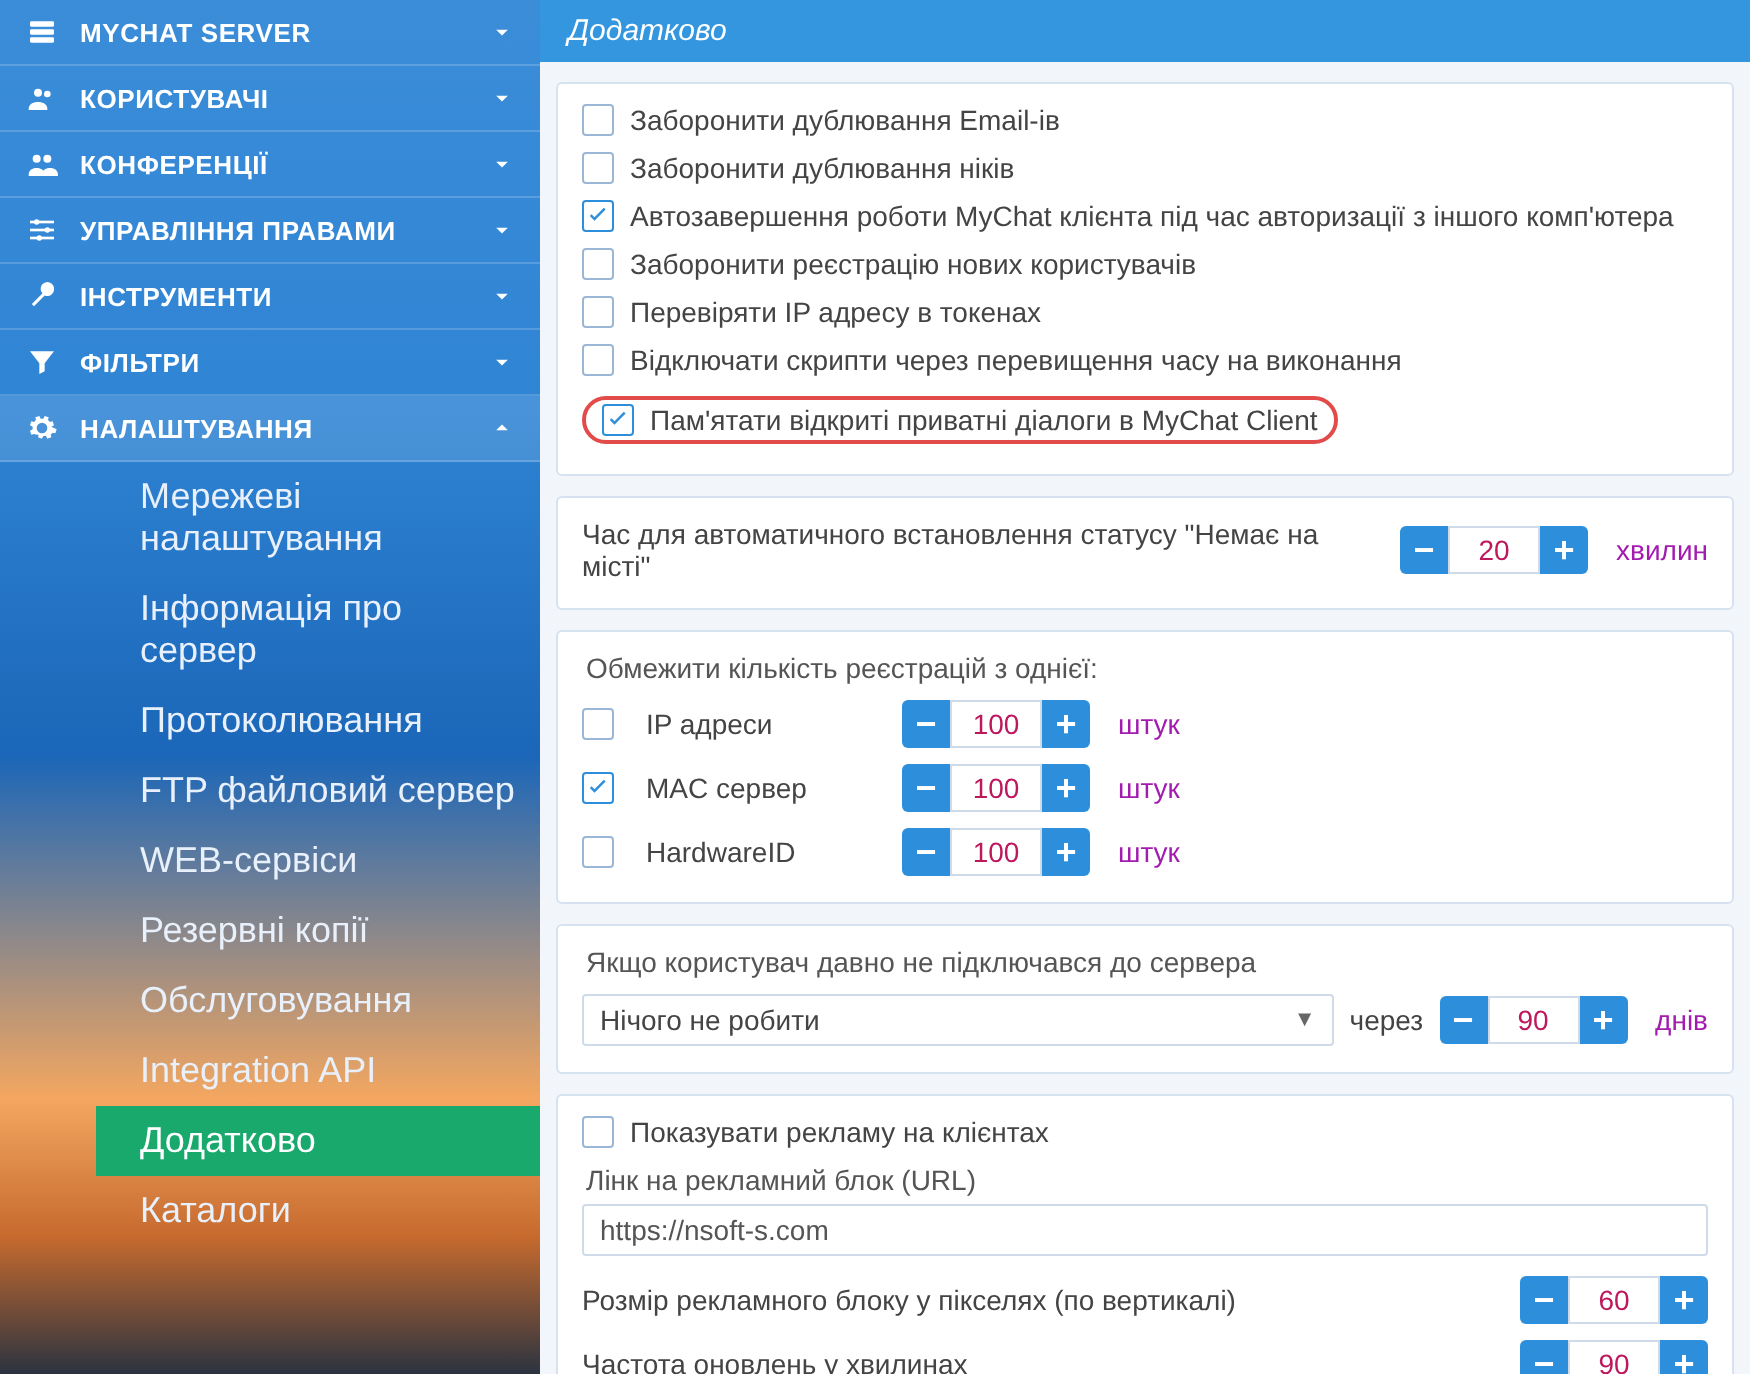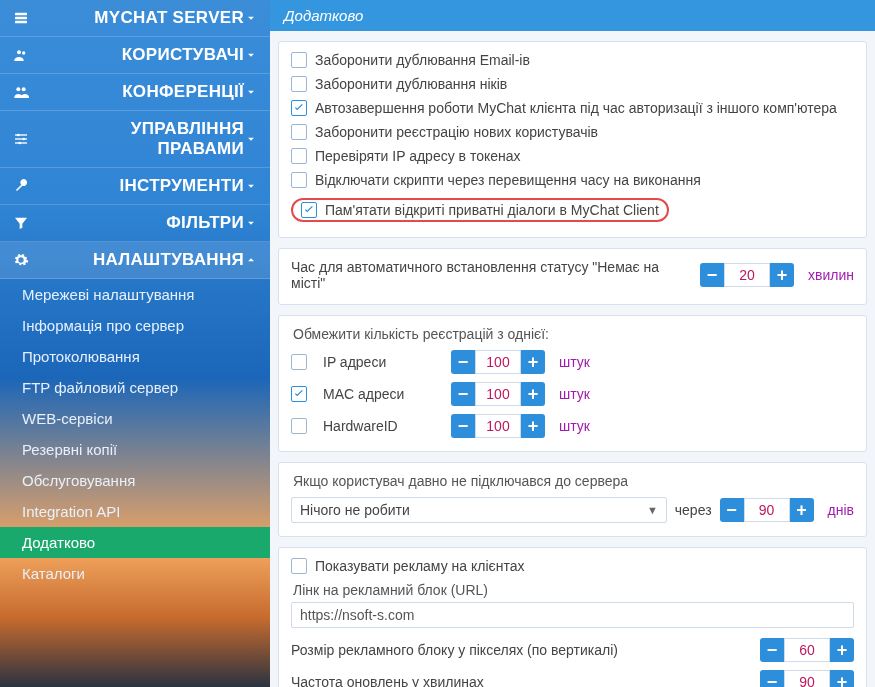--- a/index.html
+++ b/index.html
@@ -1,23 +1,23 @@
 <!DOCTYPE html>
 <html><head>
 <meta charset="utf-8">
 <style>
 * { box-sizing: border-box; margin: 0; padding: 0; }
 body { font-family: "Segoe UI", Tahoma, sans-serif; font-size: 14px; color: #444; width: 875px; height: 687px; overflow: hidden; display: flex; }
 .sidebar { width: 270px; height: 100%; background: linear-gradient(180deg, #3b8dd8 0%, #2f84d4 30%, #1b66b8 55%, #f4a760 80%, #c66a2e 90%, #2b3340 100%); color: #fff; }
-.nav-parent { display: flex; align-items: center; padding: 8px 12px; border-bottom: 1px solid rgba(255,255,255,0.18); cursor: pointer; font-weight: 600; font-size: 17px; text-align: right; }
+.nav-parent { display: flex; align-items: center; padding: 8px 12px; border-bottom: 1px solid rgba(255,255,255,0.18); cursor: pointer; font-weight: 600; font-size: 13px; }
 .nav-parent .icon { width: 18px; margin-right: 10px; display: inline-flex; align-items: center; justify-content: center; }
 .nav-parent .label { flex: 1; text-transform: uppercase; letter-spacing: .3px; }
 .nav-parent .chev { width: 14px; display: inline-flex; }
 .nav-parent.active { background: rgba(255,255,255,0.12); }
-.nav-sub { padding: 7px 12px 7px 22px; font-size: 15px; cursor: pointer; color: #e8f0fb; }
+.nav-sub { padding: 7px 12px 7px 22px; font-size: 18px; cursor: pointer; color: #e8f0fb; margin-left: 48px; }
 .nav-sub.active { background: #1aa96d; color: #fff; }
 .content { flex: 1; height: 100%; background: #f2f6fb; overflow: auto; }
 .header { background: #3396de; color: #fff; padding: 7px 14px; font-style: italic; font-size: 15px; }
 .panel { background: #fff; border: 1px solid #d6e2ef; border-radius: 3px; margin: 10px 8px; padding: 6px 12px 9px; }
 .checkrow { display: flex; align-items: center; padding: 4px 0; }
 .chk { width: 16px; height: 16px; border: 1.5px solid #9ab8d6; border-radius: 2px; margin-right: 8px; display: inline-flex; align-items: center; justify-content: center; cursor: pointer; }
 .chk.checked { border-color: #2d8fdc; }
 .chk.checked svg { display: block; }
 .chk svg { display: none; }
 .highlight { border: 2px solid #e34b4b; border-radius: 18px; padding: 2px 8px; margin: 2px 0; display: inline-flex; align-items: center; }
@@ -237,21 +237,21 @@
             <span class="btn plus">+</span>
           </span>
           <span class="unit">штук</span>
         </div>
         <div class="row">
           <span class="chk checked">
             <svg viewBox="0 0 24 24">
               <path fill="#2d8fdc" d="M9 16l-4-4 1.5-1.5L9 13l8-8L18.5 6.5z"></path>
             </svg>
           </span>
-          <span class="lbl">MAC адреси</span>
+          <span class="lbl">MAC сервер</span>
           <span class="num">
             <span class="btn minus">−</span>
             <input value="100" style="">
             <span class="btn plus">+</span>
           </span>
           <span class="unit">штук</span>
         </div>
         <div class="row">
           <span class="chk"></span>
           <span class="lbl">HardwareID</span>

